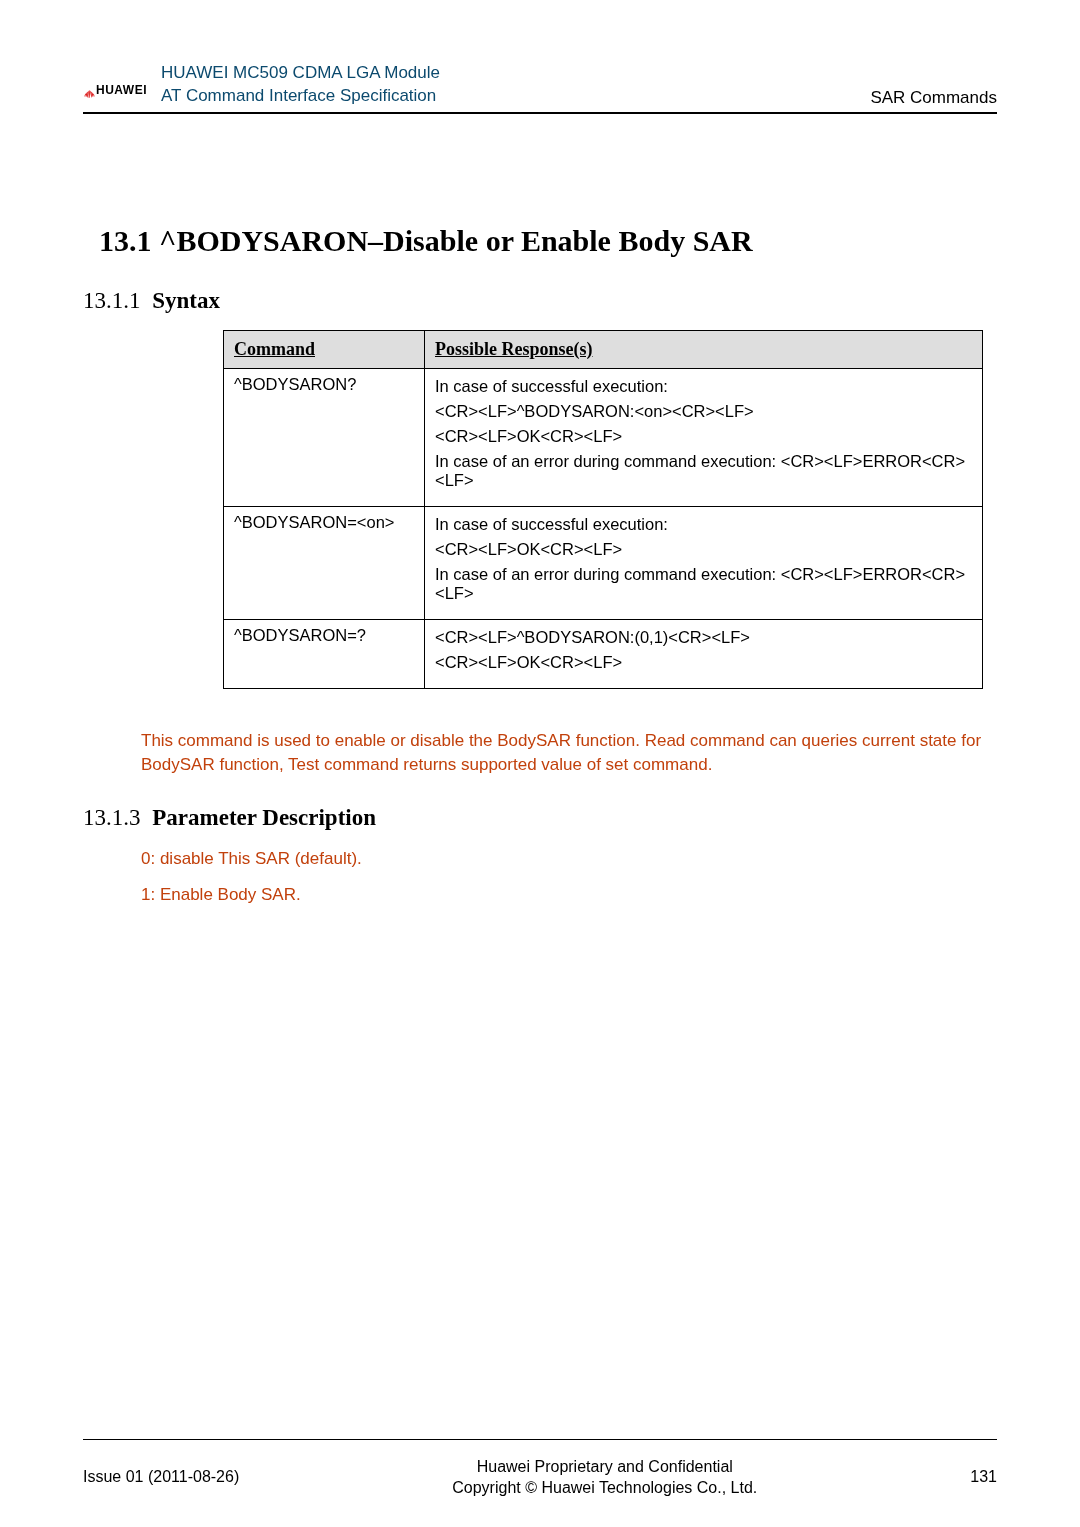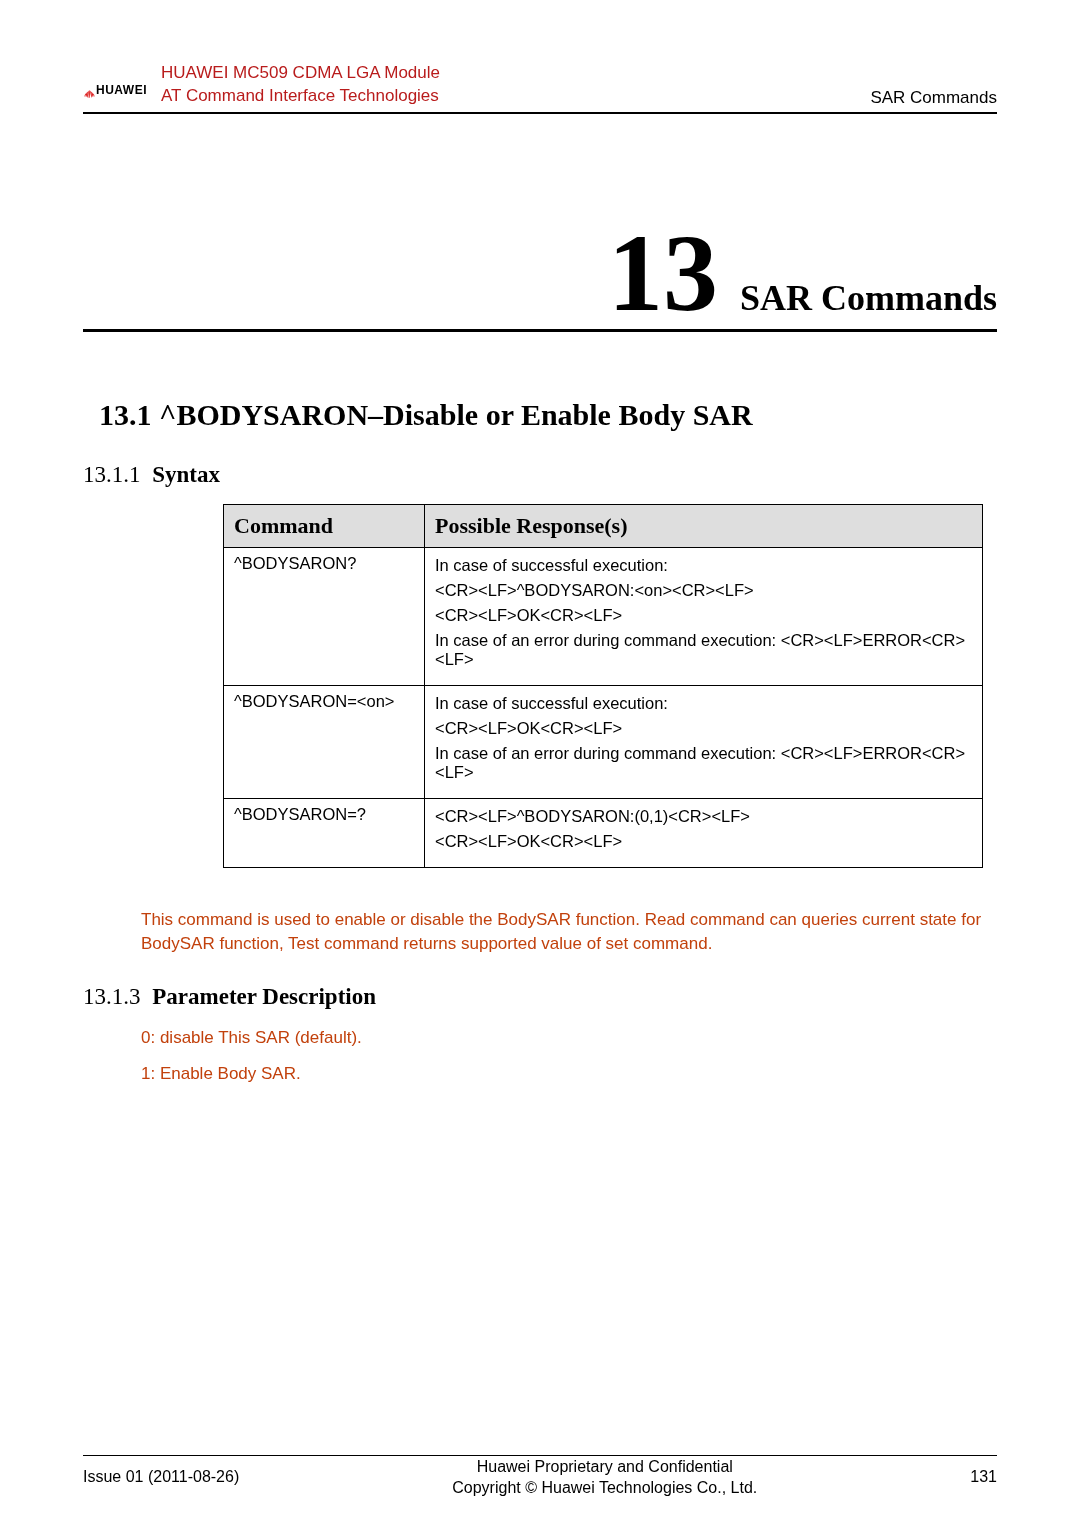--- a/index.html
+++ b/index.html
@@ -45,21 +45,21 @@
     .logo .word {
       font-size: 12px;
       letter-spacing: 0.5px;
       font-weight: bold;
       color: #000;
       margin-top: -4px;
     }
     .hdr-titles {
       line-height: 1.35;
       font-size: 17px;
-      color: #b91c1c;
+      color: #0c4a6e;
     }
     .hdr-right {
       font-size: 17px;
     }
     .chapter {
       border-bottom: 3px solid #000;
       padding-bottom: 6px;
       text-align: right;
       margin-bottom: 66px;
     }
@@ -117,31 +117,32 @@
     table.cmd th, table.cmd td {
       border: 1px solid #000;
       text-align: left;
       vertical-align: top;
       padding: 6px 10px 10px 10px;
     }
     table.cmd th {
       background: #dedede;
       font-family: "Book Antiqua","Palatino Linotype",serif;
       font-weight: bold;
-      font-size: 22px;
+      font-size: 18px;
       padding: 8px 10px;
+      text-decoration: underline;
     }
     table.cmd th:first-child,
     table.cmd td:first-child { width: 180px; }
     .resp-line { margin: 2px 0 6px 0; }
 
     .ftr {
       margin-top: auto;
       border-top: 1px solid #000;
-      padding-top: 0;
+      padding-top: 16px;
       display: flex;
       justify-content: space-between;
       align-items: center;
       font-size: 16px;
     }
     .ftr .mid {
       text-align: center;
       line-height: 1.35;
     }
 
@@ -164,30 +165,26 @@
             <path d="M38 32 Q40 10 30 2 Q32 20 36 32 Z"></path>
             <path d="M44 30 Q46 14 34 6 Q38 20 42 30 Z"></path>
             <path d="M6 28 Q6 18 16 10 Q12 22 8 28 Z"></path>
             <path d="M50 28 Q50 18 40 10 Q44 22 48 28 Z"></path>
           </g>
         </svg>
         <div class="word">HUAWEI</div>
       </div>
       <div class="hdr-titles">
         <div>HUAWEI MC509 CDMA LGA Module</div>
-        <div>AT Command Interface Technologies</div>
+        <div>AT Command Interface Specification</div>
       </div>
     </div>
     <div class="hdr-right">SAR Commands</div>
   </div>
 
-  <div class="chapter">
-    <span class="num">13</span>
-    <span class="title">SAR  Commands</span>
-  </div>
 
   <h2 class="section">
     <span>13.1</span>
     <span>^BODYSARON–Disable or Enable Body SAR</span>
   </h2>
 
   <div class="sub">
     <span class="n">13.1.1</span>
     <span class="t">Syntax</span>
   </div>

